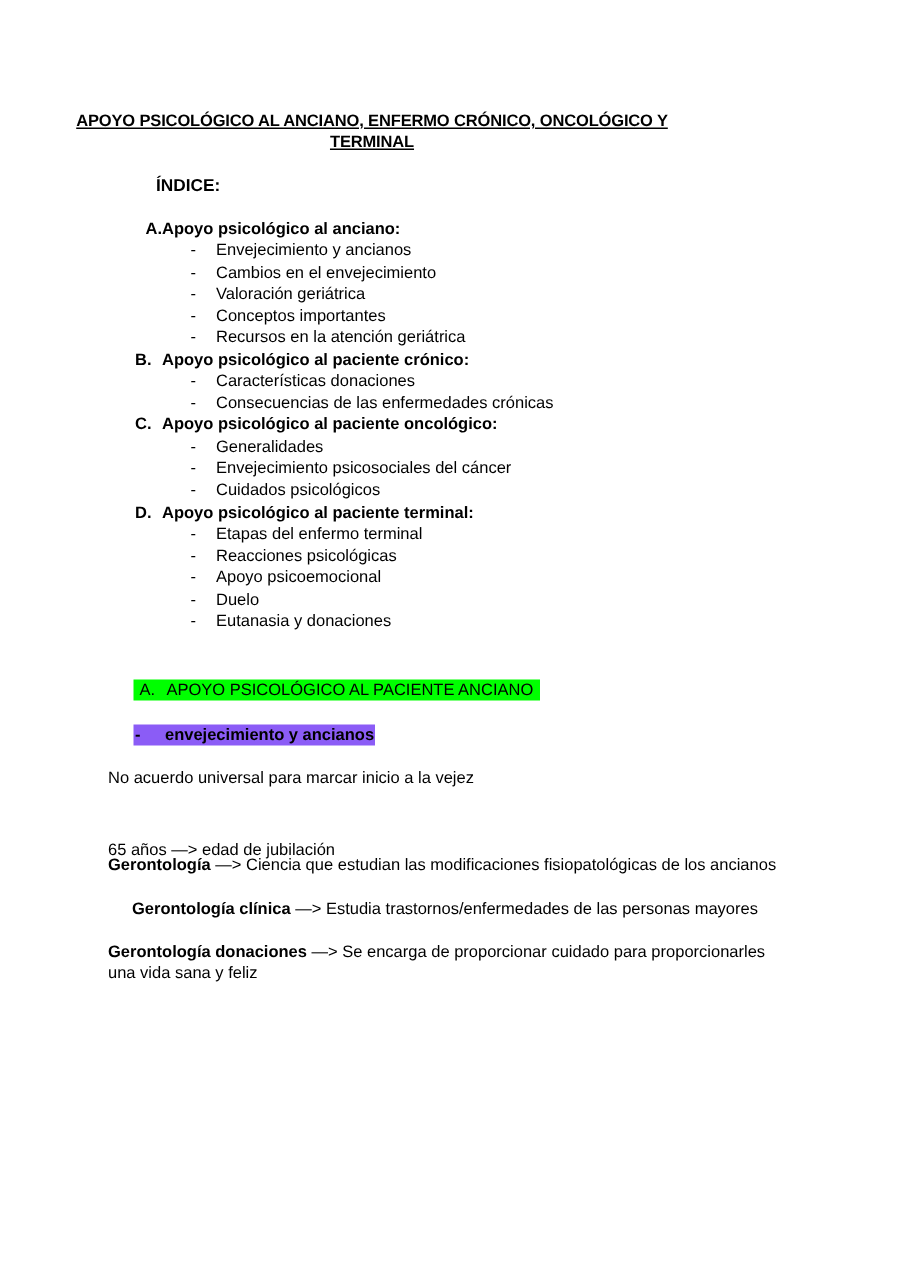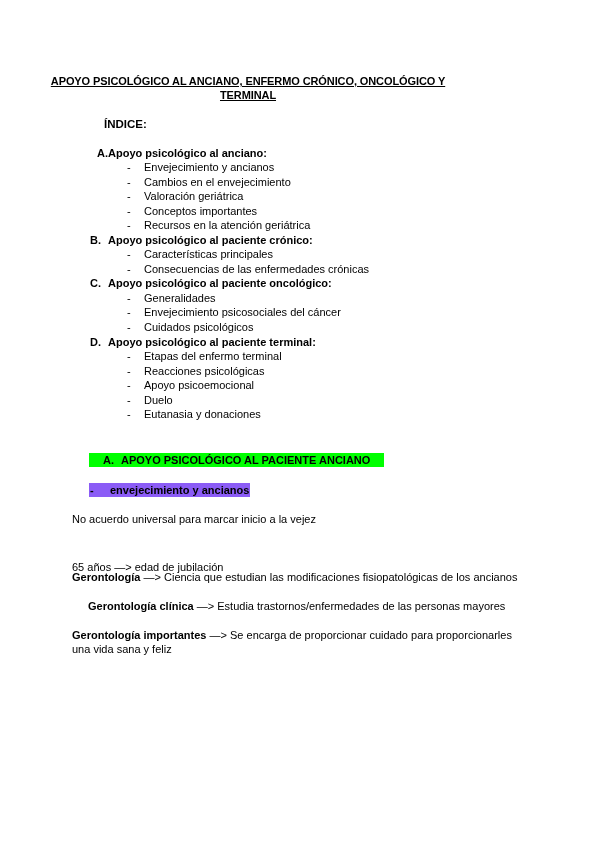--- a/index.html
+++ b/index.html
@@ -4,21 +4,21 @@
   <style>
     * { margin: 0; padding: 0; box-sizing: border-box; }
     html, body { width: 600px; height: 848px; background: #ffffff; overflow: hidden; }
     body { font-family: "Liberation Sans", sans-serif; color: #000; font-size: 11px; position: relative; }
     .abs { position: absolute; white-space: nowrap; line-height: 14px; }
     .title { font-weight: bold; text-decoration: underline; font-size: 11px; text-align: center; width: 496px; left: 0; letter-spacing: -0.1px; }
     .b { font-weight: bold; }
     .sec-letter { display: inline-block; width: 18px; }
     .dash { position: absolute; left: 127px; }
     .sub { position: absolute; left: 144px; }
-    .hl-green { background: #00ff00; padding: 0 14px; font-weight: bold; }
+    .hl-green { background: #00ff00; padding: 0 4px; }
     .hl-cyan { background: #8b5cf6; padding: 0 1px; }
     .hl-row { display: inline-block; }
   </style>
 </head>
 <body>
 
 <div>
 
   <div class="abs title" style="top:74px;">APOYO PSICOLÓGICO AL ANCIANO, ENFERMO CRÓNICO, ONCOLÓGICO Y</div>
   <div class="abs title" style="top:88px;">TERMINAL</div>
@@ -47,21 +47,21 @@
   <div class="abs" style="top:218px; left:0; width:600px;">
       <span class="dash">-</span>
       <span class="sub">Recursos en la atención geriátrica</span>
     </div>
 
   <div class="abs b" style="top:233px; left:90px;">
     <span class="sec-letter">B.</span><span>Apoyo psicológico al paciente crónico:</span>
   </div>
   <div class="abs" style="top:247px; left:0; width:600px;">
       <span class="dash">-</span>
-      <span class="sub">Características principales</span>
+      <span class="sub">Características donaciones</span>
     </div>
   <div class="abs" style="top:262px; left:0; width:600px;">
       <span class="dash">-</span>
       <span class="sub">Consecuencias de las enfermedades crónicas</span>
     </div>
 
   <div class="abs b" style="top:276px; left:90px;">
     <span class="sec-letter">C.</span><span>Apoyo psicológico al paciente oncológico:</span>
   </div>
   <div class="abs" style="top:291px; left:0; width:600px;">
@@ -115,19 +115,19 @@
   <div class="abs" style="top:560px; left:72px;">
     <span>65 años —&gt; edad de jubilación</span>
   </div>
   <div class="abs" style="top:570px; left:72px;">
     <span class="b">Gerontología</span><span> —&gt; Ciencia que estudian las modificaciones fisiopatológicas de los ancianos</span>
   </div>
   <div class="abs" style="top:599px; left:88px;">
     <span class="b">Gerontología clínica</span><span> —&gt; Estudia trastornos/enfermedades de las personas mayores</span>
   </div>
   <div class="abs" style="top:628px; left:72px;">
-    <span class="b">Gerontología importantes</span><span> —&gt; Se encarga de proporcionar cuidado para proporcionarles</span>
+    <span class="b">Gerontología donaciones</span><span> —&gt; Se encarga de proporcionar cuidado para proporcionarles</span>
   </div>
   <div class="abs" style="top:642px; left:72px;">
     <span>una vida sana y feliz</span>
   </div>
 
 </div>
 
 </body></html>

